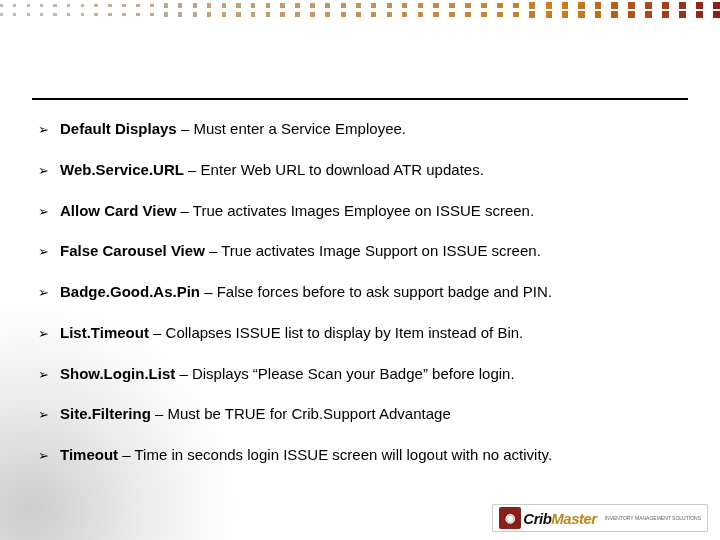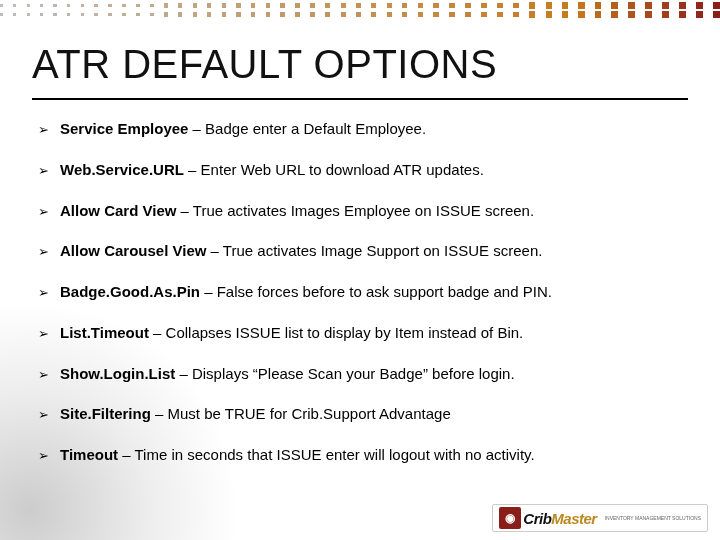--- a/index.html
+++ b/index.html
@@ -133,34 +133,33 @@
           <div style="width: 6.74468px; height: 6.74468px; background: rgb(160, 63, 27);"></div>
           <div style="width: 6.82979px; height: 6.82979px; background: rgb(152, 52, 27);"></div>
           <div style="width: 6.91489px; height: 6.91489px; background: rgb(145, 41, 26);"></div>
           <div style="width: 7px; height: 7px; background: rgb(138, 30, 26);"></div>
         </div>
       </div>
     </div>
 
   <div class="glow"></div>
 
-  <h1 class="title">ATR DEFAULT OPTIONS</h1>
   <div class="rule"></div>
 
   <div class="body">
     <ul id="bullets">
-        <li><span class="arrow">➢</span><b>Service Employee</b><span> – Badge enter a Default Employee.</span></li>
+        <li><span class="arrow">➢</span><b>Default Displays</b><span> – Must enter a Service Employee.</span></li>
         <li><span class="arrow">➢</span><b>Web.Service.URL</b><span> – Enter Web URL to download ATR updates.</span></li>
         <li><span class="arrow">➢</span><b>Allow Card View</b><span> – True activates Images Employee on ISSUE screen.</span></li>
-        <li><span class="arrow">➢</span><b>Allow Carousel View</b><span> – True activates Image Support on ISSUE screen.</span></li>
+        <li><span class="arrow">➢</span><b>False Carousel View</b><span> – True activates Image Support on ISSUE screen.</span></li>
         <li><span class="arrow">➢</span><b>Badge.Good.As.Pin</b><span> – False forces before to ask support badge and PIN.</span></li>
         <li><span class="arrow">➢</span><b>List.Timeout</b><span> – Collapses ISSUE list to display by Item instead of Bin.</span></li>
         <li><span class="arrow">➢</span><b>Show.Login.List</b><span> – Displays “Please Scan your Badge” before login.</span></li>
         <li><span class="arrow">➢</span><b>Site.Filtering</b><span> – Must be TRUE for Crib.Support Advantage</span></li>
-        <li><span class="arrow">➢</span><b>Timeout</b><span> – Time in seconds that ISSUE enter will logout with no activity.</span></li>
+        <li><span class="arrow">➢</span><b>Timeout</b><span> – Time in seconds login ISSUE screen will logout with no activity.</span></li>
       </ul>
   </div>
 
   <div class="footer-logo">
     <div class="crib">
       <div class="mark">◉</div>
       <span class="txt1">Crib</span>
       <span class="txt2">Master</span>
     </div>
     <span class="sub">INVENTORY MANAGEMENT SOLUTIONS</span>

